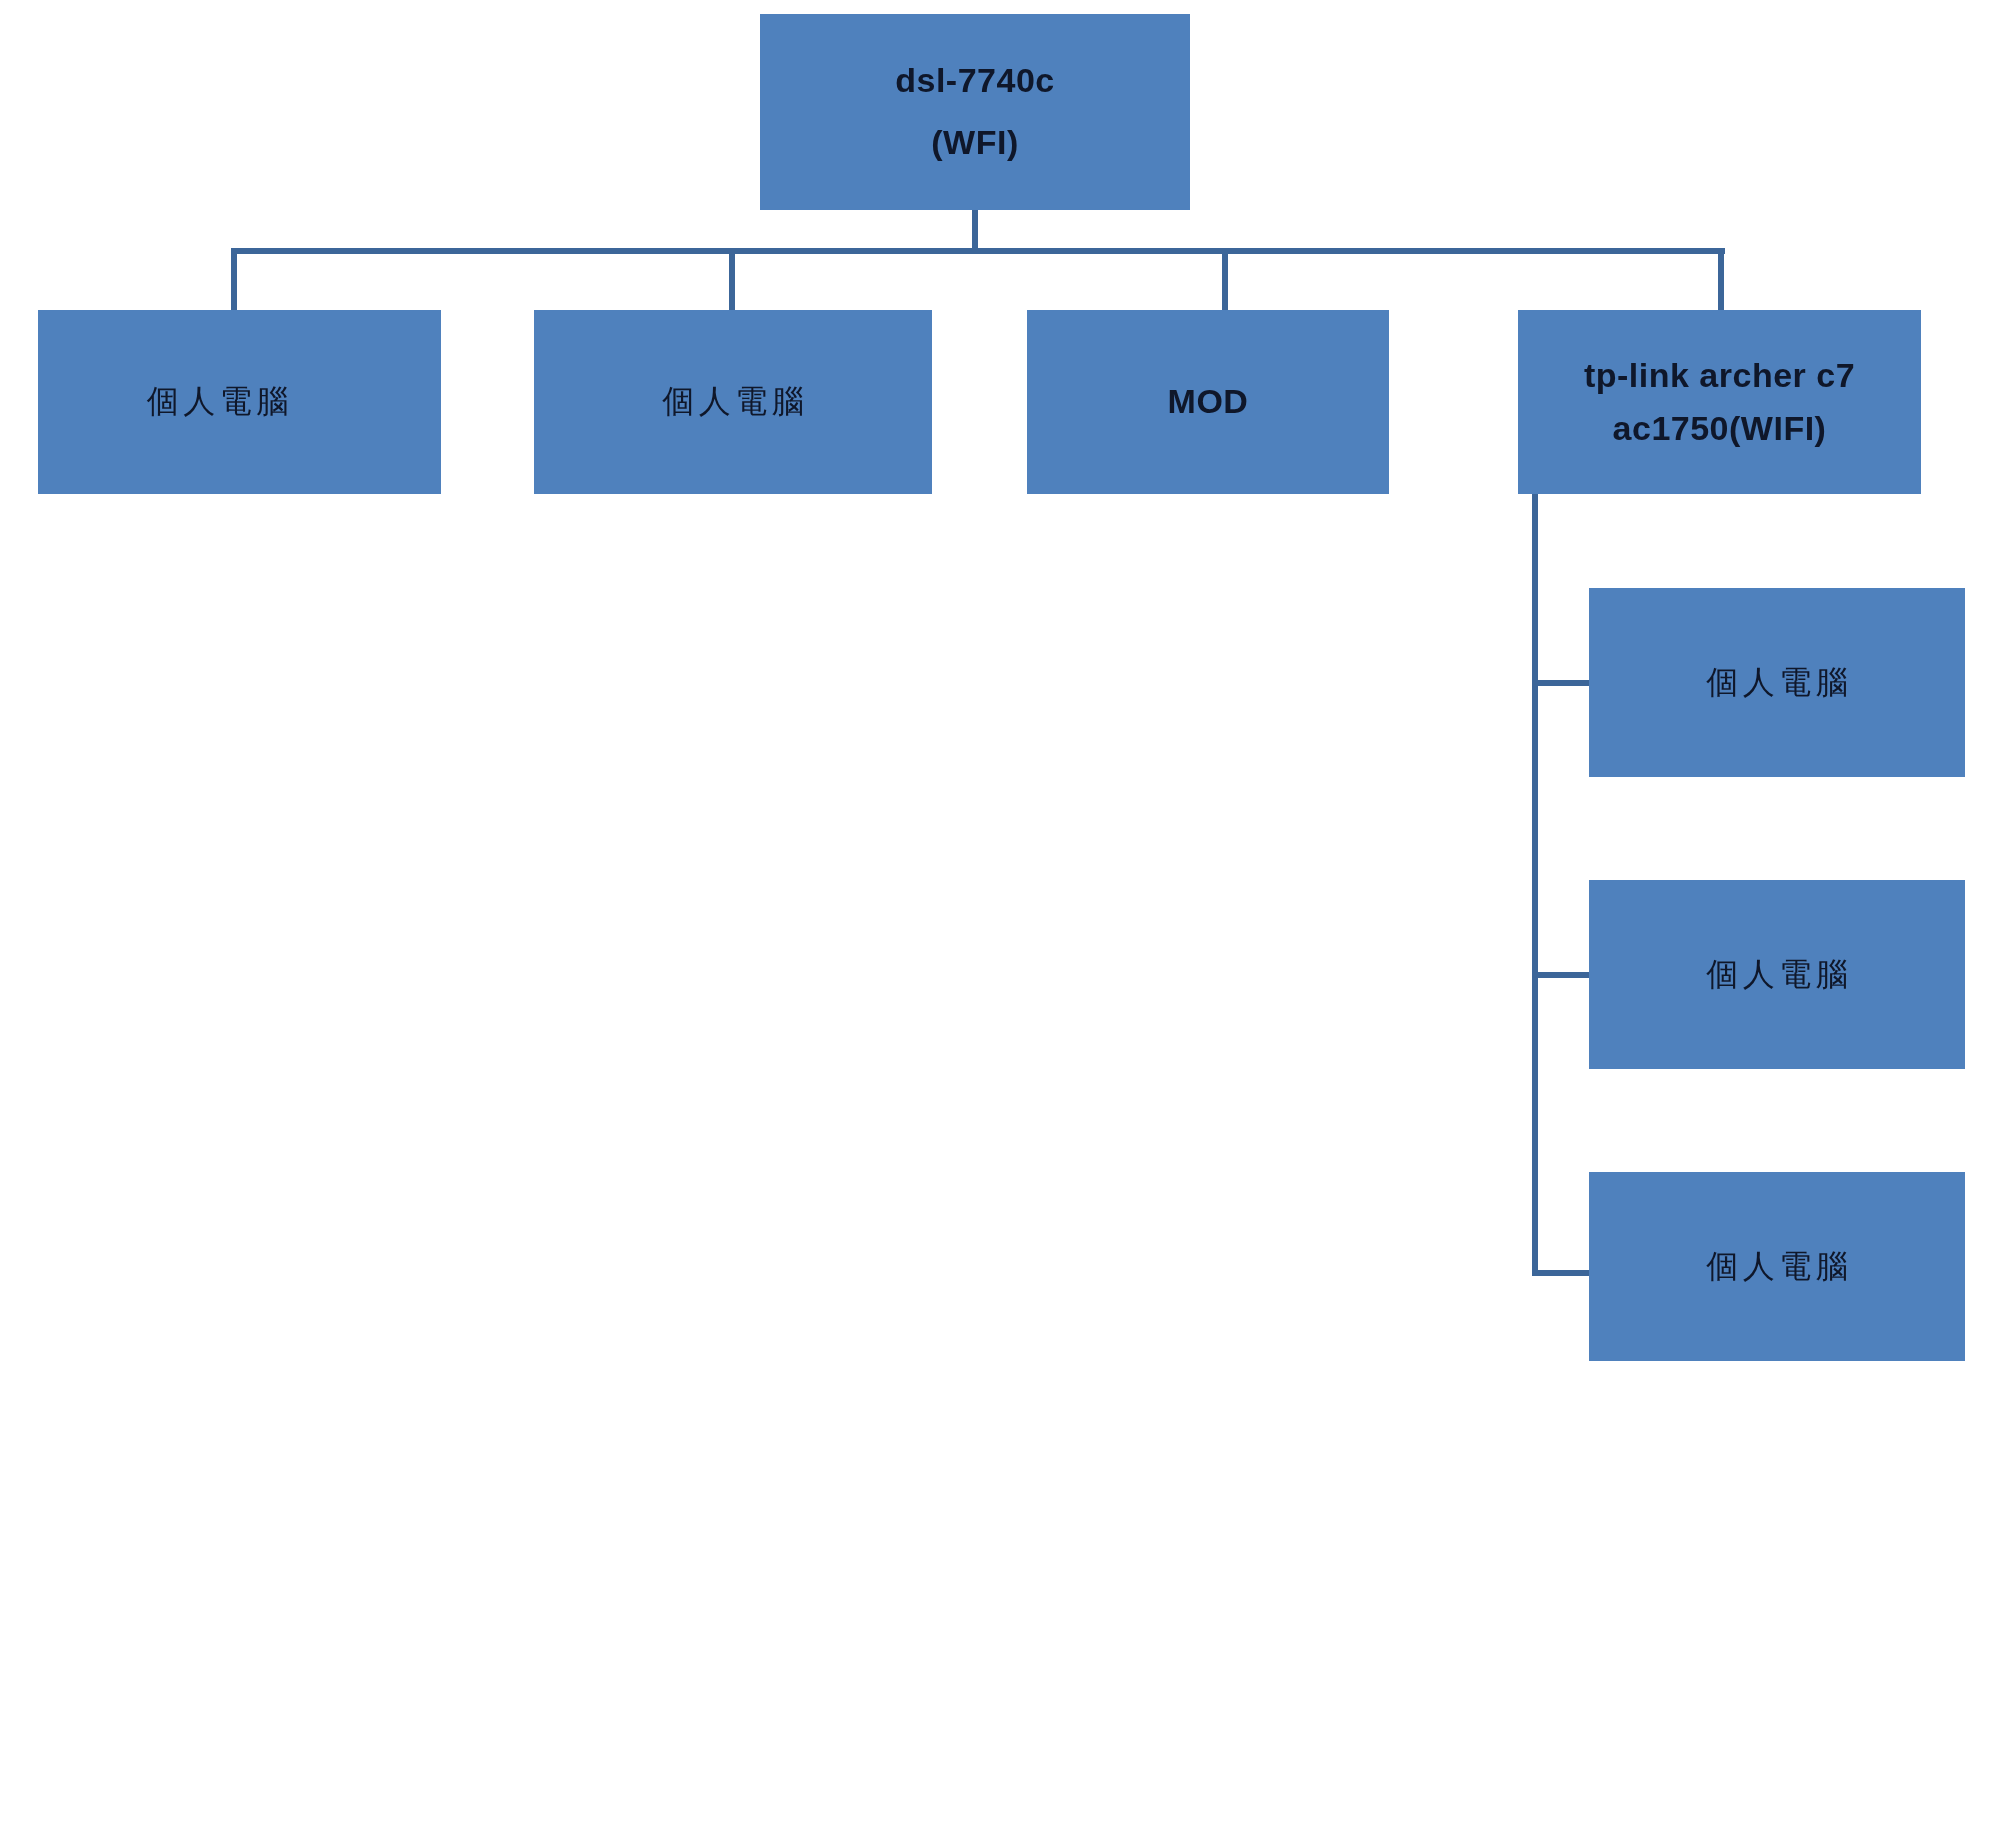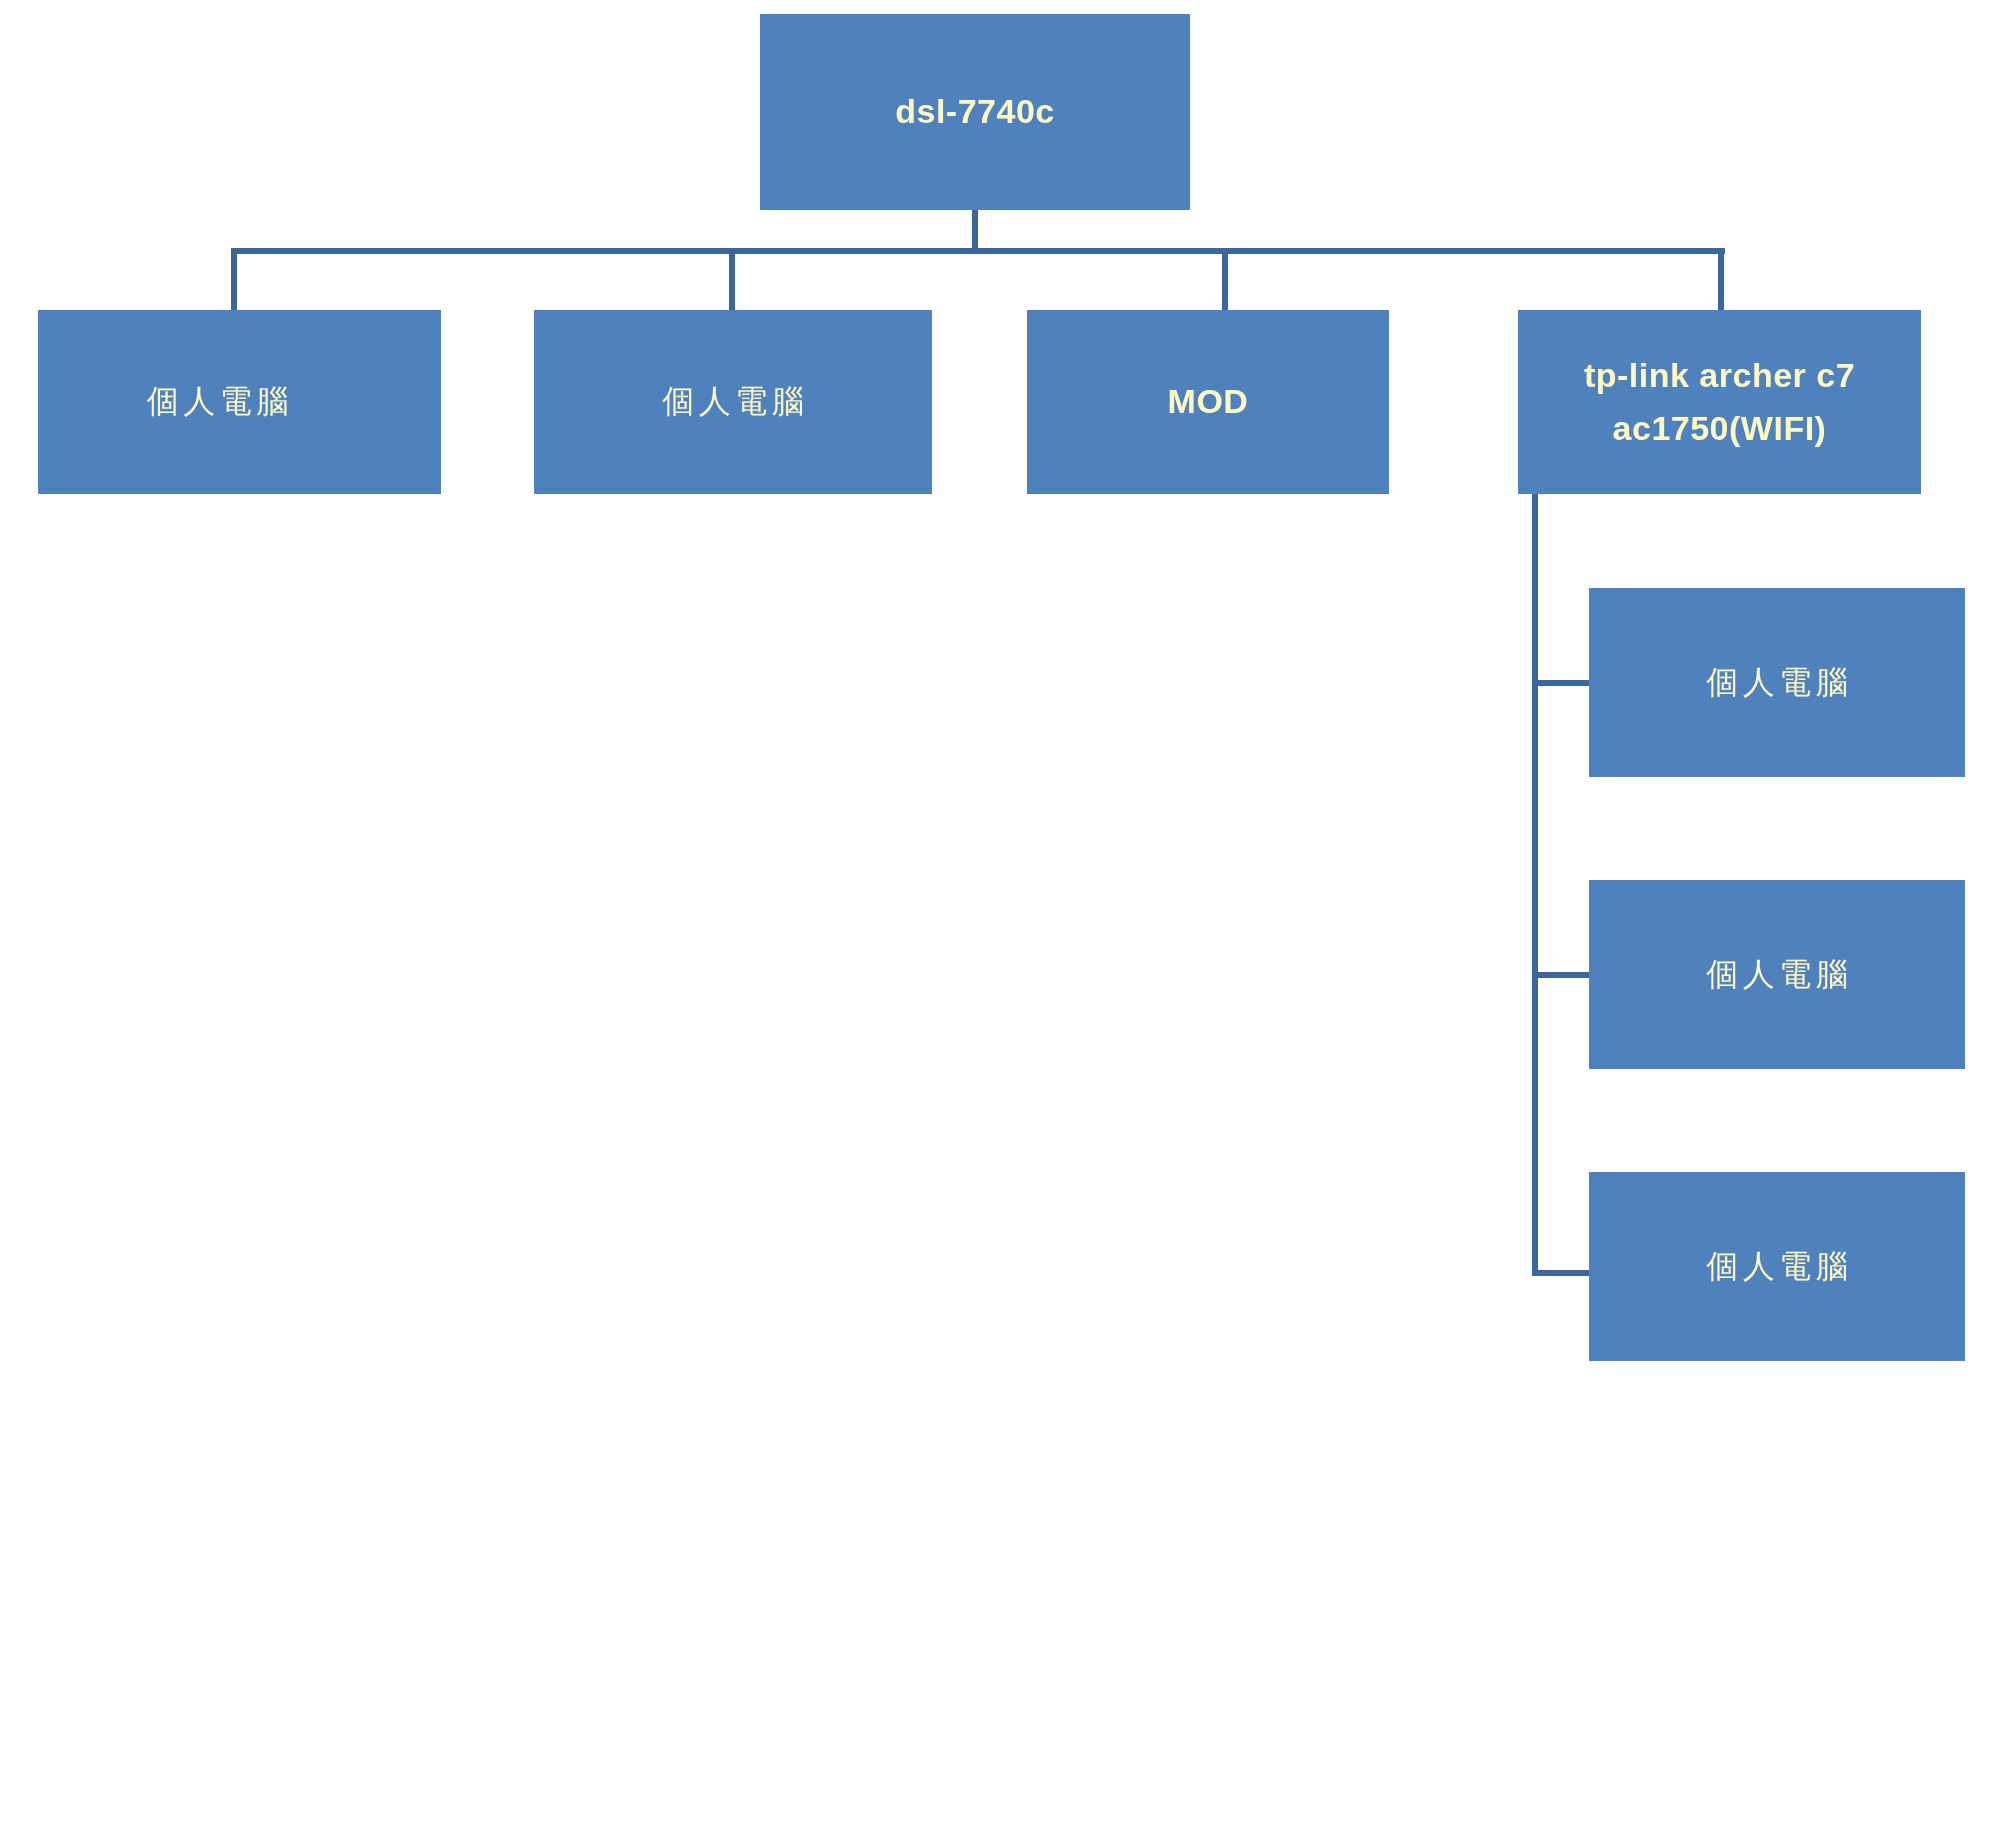--- a/index.html
+++ b/index.html
@@ -19,21 +19,21 @@
     height: 1830px;
     background: #ffffff;
     overflow: hidden;
   }
 
   
   .node {
     position: absolute;
     box-sizing: border-box;
     background: #4f81bd;
-    color: #fef9c3;
+    color: #0f172a;
     display: flex;
     flex-direction: column;
     align-items: center;
     justify-content: center;
     text-align: center;
     line-height: 1.35;
     font-weight: bold;
     letter-spacing: 0.2px;
     padding: 0 2.7px;
     overflow: visible;
@@ -159,20 +159,21 @@
   <div class="conn v" id="conn-drop-3"></div>
   <div class="conn v" id="conn-drop-4"></div>
 
   <div class="conn v" id="conn-spine"></div>
   <div class="conn h branch" id="conn-branch-1"></div>
   <div class="conn h branch" id="conn-branch-2"></div>
   <div class="conn h branch" id="conn-branch-3"></div>
 
   <div class="node latin" id="node-root">
     <span class="line">dsl-7740c</span>
+    <span class="line">(WFI)</span>
   </div>
 
   <div class="node cjk" id="node-pc-1">
     <span class="line">個人電腦</span>
   </div>
 
   <div class="node cjk" id="node-pc-2">
     <span class="line">個人電腦</span>
   </div>
 

